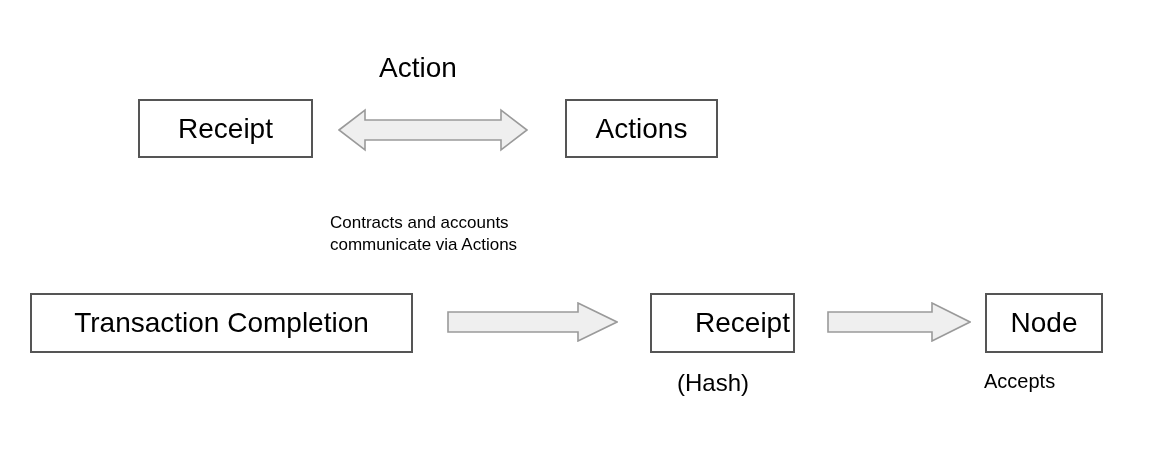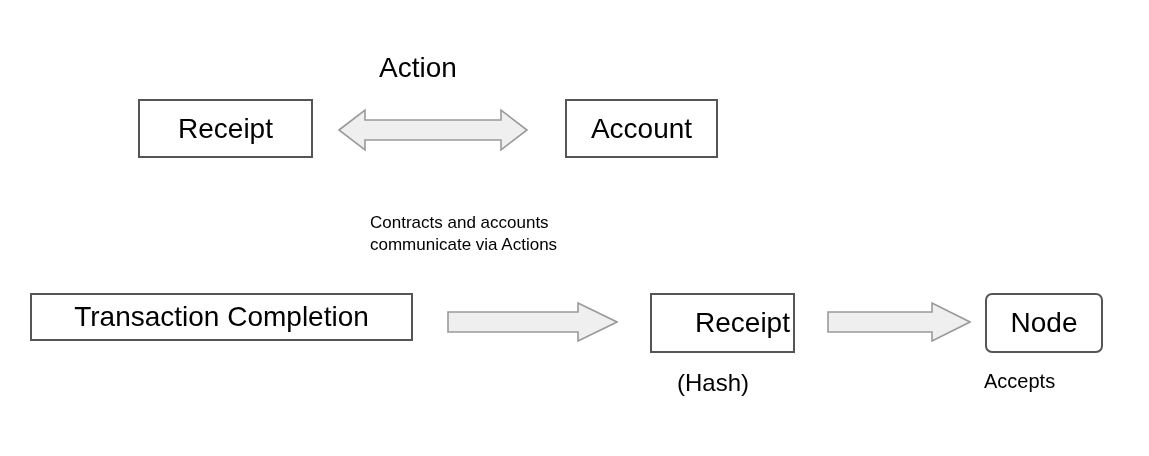--- a/index.html
+++ b/index.html
@@ -34,23 +34,23 @@
     letter-spacing: 0px;
   }
   .node-box .box-label {
     display: block;
     line-height: 1;
     white-space: nowrap;
   }
 
   #box-contract { left: 138px; top: 99px;  width: 175px; height: 59px; font-size: 28px; }
   #box-account  { left: 565px; top: 99px;  width: 153px; height: 59px; font-size: 28px; }
-  #box-transaction { left: 30px;  top: 293px; width: 383px; height: 48px; font-size: 28px; }
+  #box-transaction { left: 30px;  top: 293px; width: 383px; height: 60px; font-size: 28px; }
   #box-receipt  { left: 650px; top: 293px; width: 145px; height: 60px; font-size: 28px; padding-left: 40px; }
-  #box-node     { left: 985px; top: 293px; width: 118px; height: 60px; font-size: 28px; border-radius: 7px; }
+  #box-node     { left: 985px; top: 293px; width: 118px; height: 60px; font-size: 28px; }
 
   
   .free-text {
     position: absolute;
     color: #000000;
     font-family: Liberation Sans, sans-serif;
     white-space: nowrap;
     line-height: 1;
   }
   #label-action {
@@ -58,21 +58,20 @@
     font-size: 28px;
   }
   #caption-block {
     position: absolute;
     left: 330px; top: 212px;
     font-size: 17px;
     line-height: 22px;
     color: #000000;
     font-family: "Liberation Sans", sans-serif;
     white-space: pre-line;
-    margin-left: 40px;
   }
   #label-hash {
     left: 677px; top: 371px;
     font-size: 24px;
   }
   #label-accepts {
     left: 984px; top: 371px;
     font-size: 20px;
   }
 
@@ -94,21 +93,21 @@
 
   <div class="node-box" id="box-contract">
     <span class="box-label">Receipt</span>
   </div>
 
   <svg class="arrow-svg" id="arrow-bidirectional" width="190" height="44" viewBox="0 0 190 44">
     <polygon points="1,22 27,2 27,12 163,12 163,2 189,22 163,42 163,32 27,32 27,42" fill="#efefef" stroke="#9a9a9a" stroke-width="1.6" stroke-linejoin="miter"></polygon>
   </svg>
 
   <div class="node-box" id="box-account">
-    <span class="box-label">Account</span>
+    <span class="box-label">Actions</span>
   </div>
 
   <div id="caption-block">Contracts and accounts
 communicate via Actions</div>
 
   <div class="node-box" id="box-transaction">
     <span class="box-label">Transaction Completion</span>
   </div>
 
   <svg class="arrow-svg" id="arrow-transaction-receipt" width="171" height="40" viewBox="0 0 171 40">

